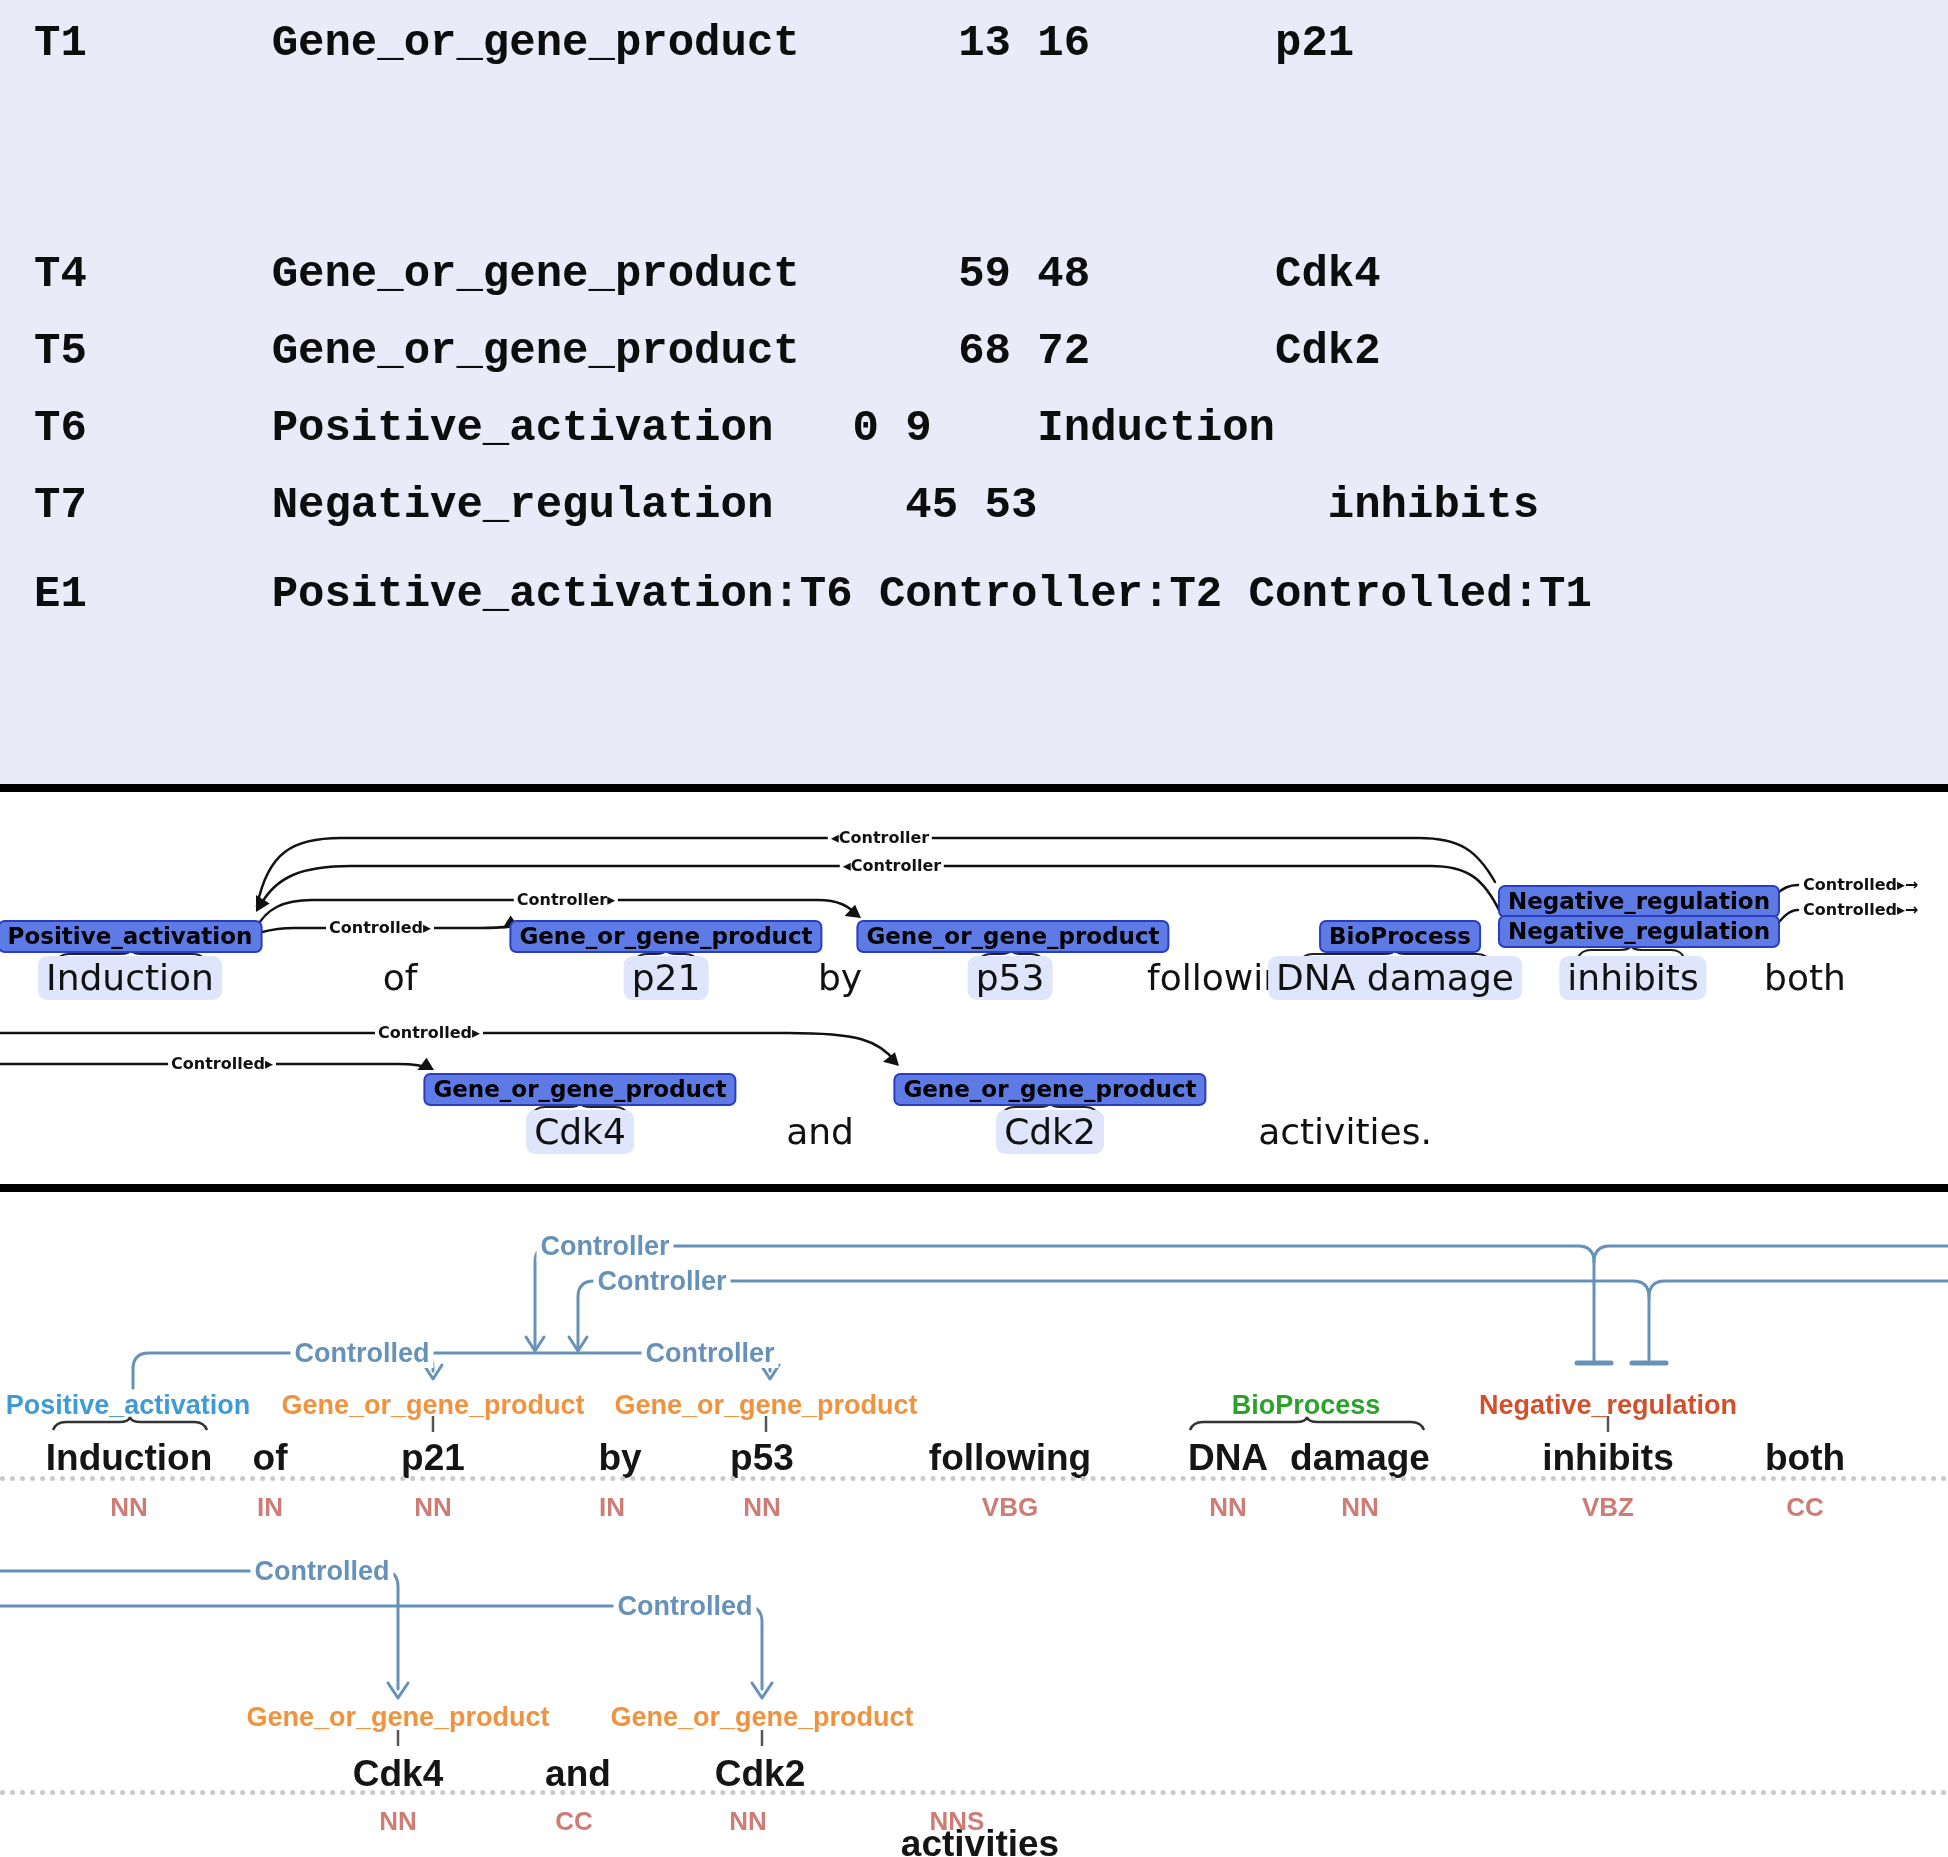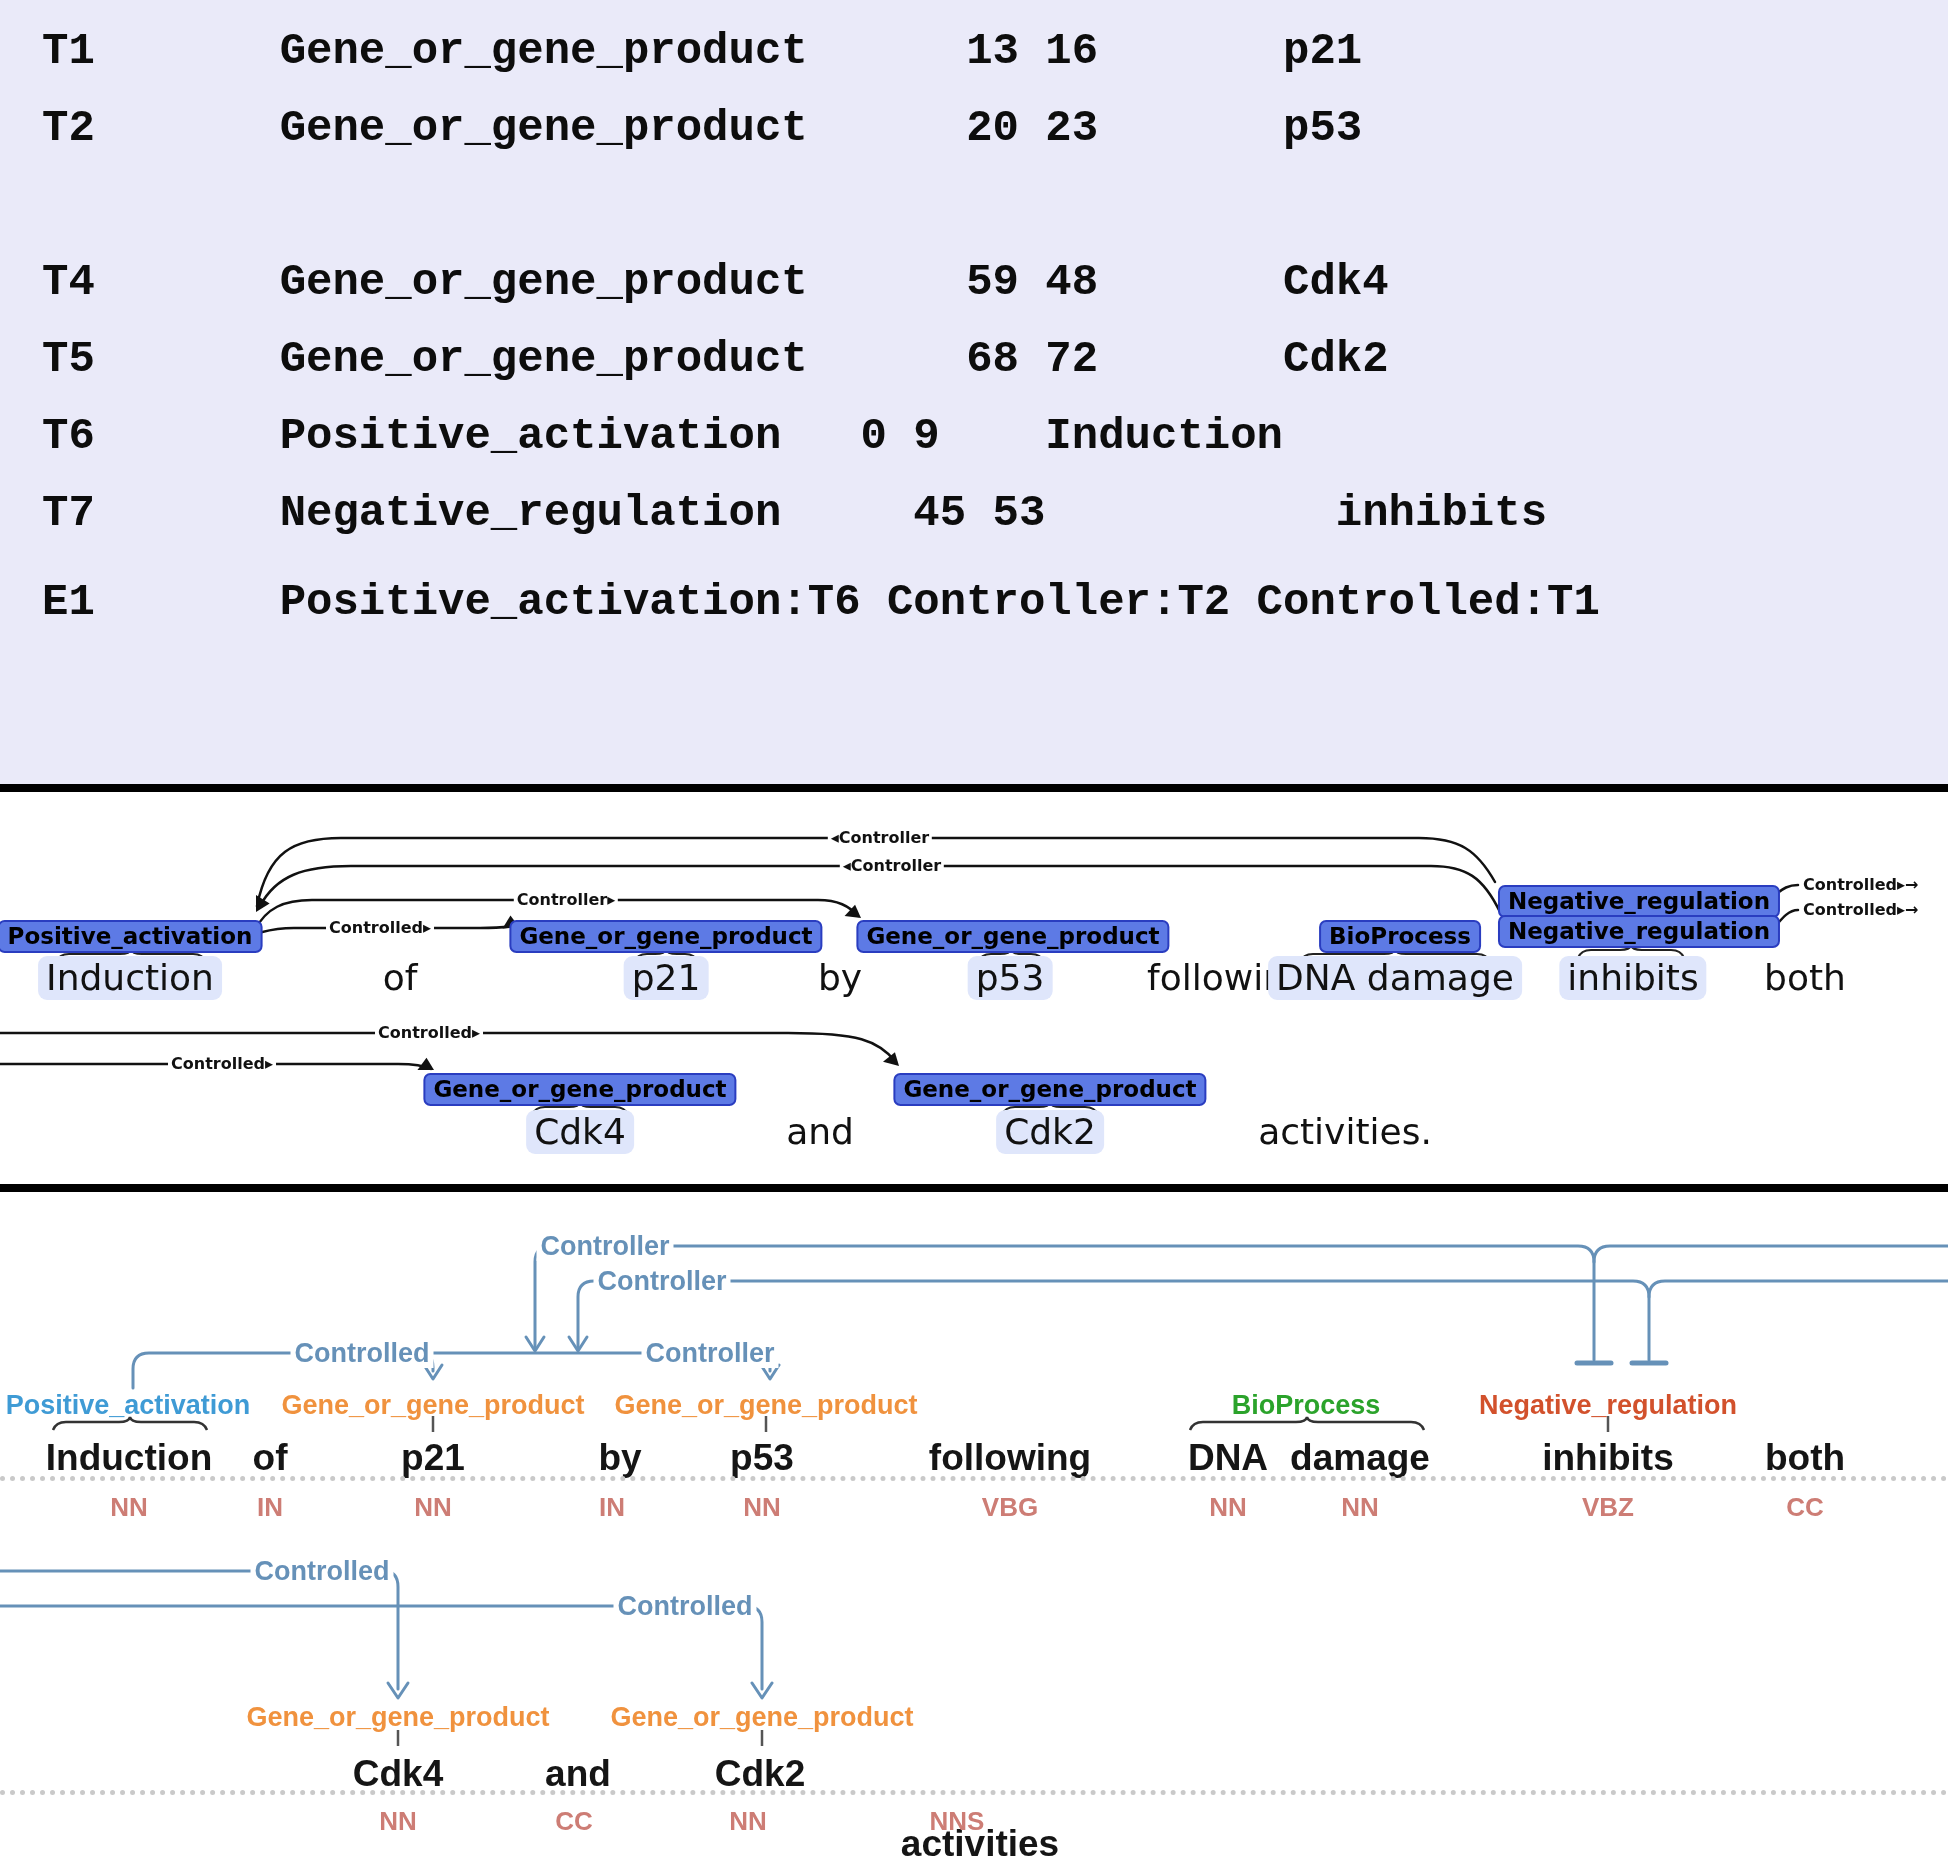--- a/index.html
+++ b/index.html
@@ -1,21 +1,21 @@
 <!DOCTYPE html>
 <html><head>
 <meta charset="utf-8">
 <style>
   html,body{margin:0;padding:0;background:#fff;}
   .stage{position:relative;width:1948px;height:1857px;overflow:hidden;background:#fff;
          font-family:"Liberation Sans",sans-serif;}
   
   .ann{position:absolute;left:0;top:0;width:1948px;height:784px;background:#eaeaf9;
        border-bottom:8px solid #000;}
-  .ann-line{position:absolute;left:34px;margin:8px;white-space:pre;
+  .ann-line{position:absolute;left:34px;margin:0;white-space:pre;
             font-family:"Liberation Mono",monospace;font-weight:700;font-size:44px;
             line-height:52px;color:#0d0d0d;}
   
   .brat{position:absolute;left:0;top:792px;width:1948px;height:392px;background:#fff;
         border-bottom:8px solid #000;}
   .dep{position:absolute;left:0;top:1192px;width:1948px;height:665px;background:#fff;}
   .overlay{position:absolute;left:0;top:0;width:1948px;height:1857px;pointer-events:none;}
   .bbox{position:absolute;transform:translateX(-50%);background:#5d7ae5;border:2px solid #2a3dc0;
         border-radius:7px;padding:1px 8px 2px;font-family:"DejaVu Sans",sans-serif;
         font-size:23px;font-weight:700;color:#000;line-height:26px;}
@@ -35,21 +35,20 @@
   .pos{position:absolute;transform:translateX(-50%);font-size:26px;font-weight:600;color:#cd7d75;line-height:30px;}
   .dotline{position:absolute;left:0;width:1948px;height:0;border-top:5px dotted #c9c9c9;}
 </style>
 </head>
 <body>
 
 <div class="stage">
 
   <section class="ann">
     <pre class="ann-line" style="top:17px">T1       Gene_or_gene_product      13 16       p21</pre>
-    <pre class="ann-line" style="top:94px">T2       Gene_or_gene_product      20 23       p53</pre>
     <pre class="ann-line" style="top:248px">T4       Gene_or_gene_product      59 48       Cdk4</pre>
     <pre class="ann-line" style="top:325px">T5       Gene_or_gene_product      68 72       Cdk2</pre>
     <pre class="ann-line" style="top:402px">T6       Positive_activation   0 9    Induction</pre>
     <pre class="ann-line" style="top:479px">T7       Negative_regulation     45 53           inhibits</pre>
     <pre class="ann-line" style="top:568px">E1       Positive_activation:T6 Controller:T2 Controlled:T1</pre>
   </section>
 
   <section class="brat"></section>
   <section class="dep"></section>
 

